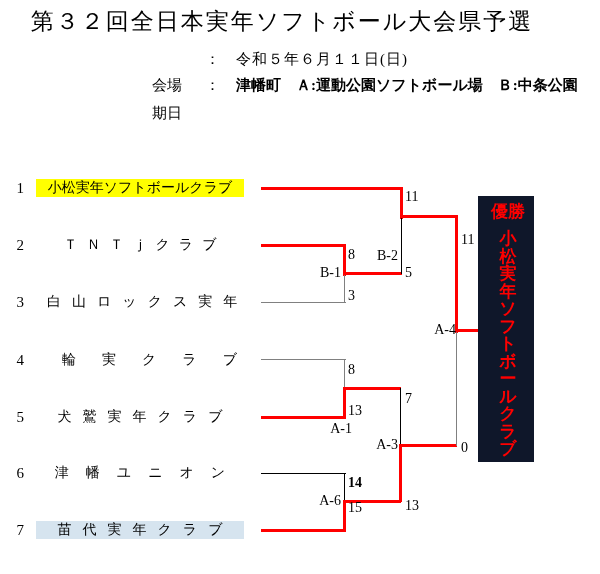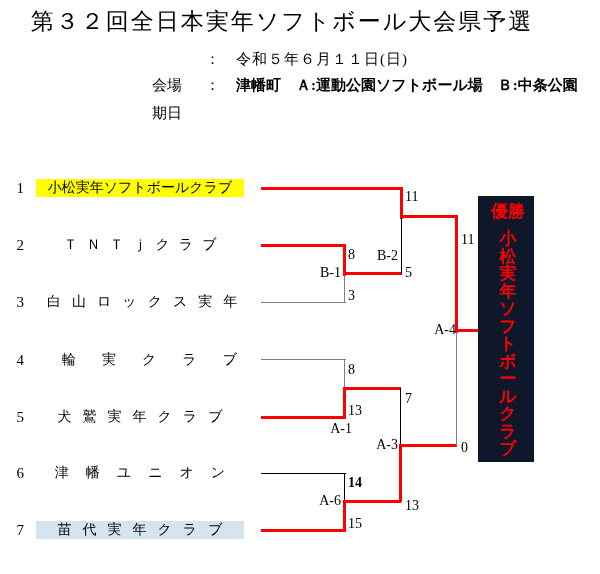--- a/index.html
+++ b/index.html
@@ -163,21 +163,21 @@
 <div class="abs score" style="left:348px;top:247px;">8</div>
 <div class="abs score" style="left:348px;top:288px;">3</div>
 
 <div class="abs score" style="left:405px;top:189px;">11</div>
 <div class="abs score" style="left:405px;top:265px;">5</div>
 
 <div class="abs score" style="left:348px;top:362px;">8</div>
 <div class="abs score" style="left:348px;top:403px;">13</div>
 
 <div class="abs score" style="left:348px;top:475px;font-weight:bold;">14</div>
-<div class="abs score" style="left:348px;top:516px;">15</div>
+<div class="abs score" style="left:348px;top:500px;">15</div>
 
 <div class="abs score" style="left:405px;top:391px;">7</div>
 <div class="abs score" style="left:405px;top:498px;">13</div>
 
 <div class="abs score" style="left:461px;top:232px;">11</div>
 <div class="abs score" style="left:461px;top:440px;">0</div>
 
 <div class="abs" id="champ-box">
   <div id="champ-title">優勝</div>
   <div id="champ-name">

